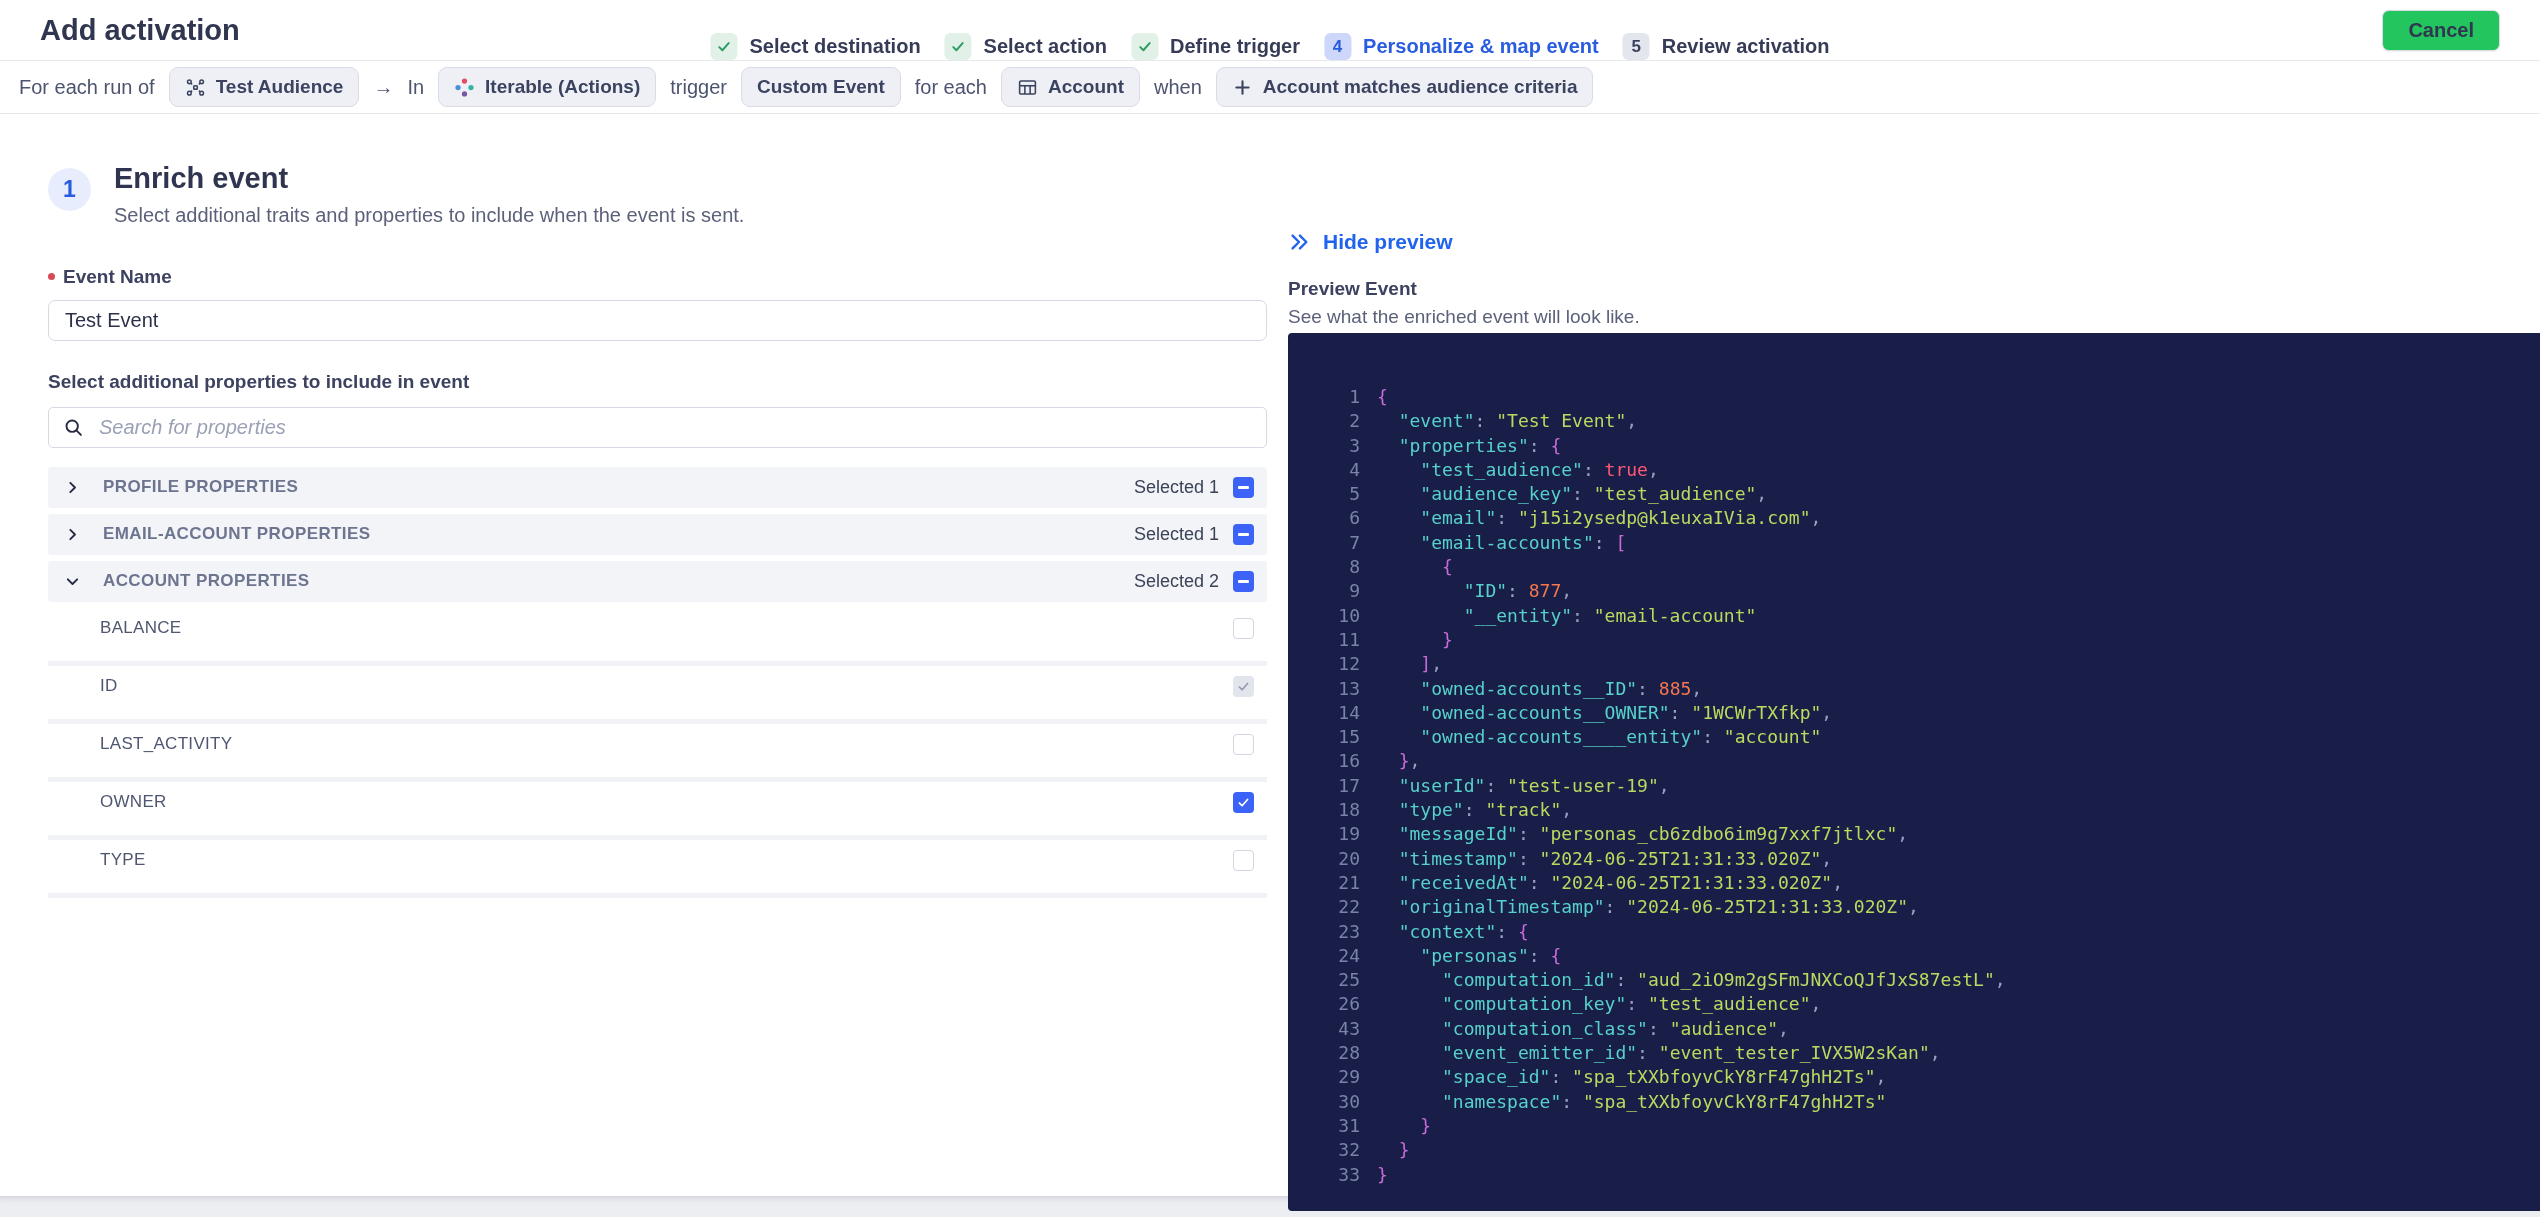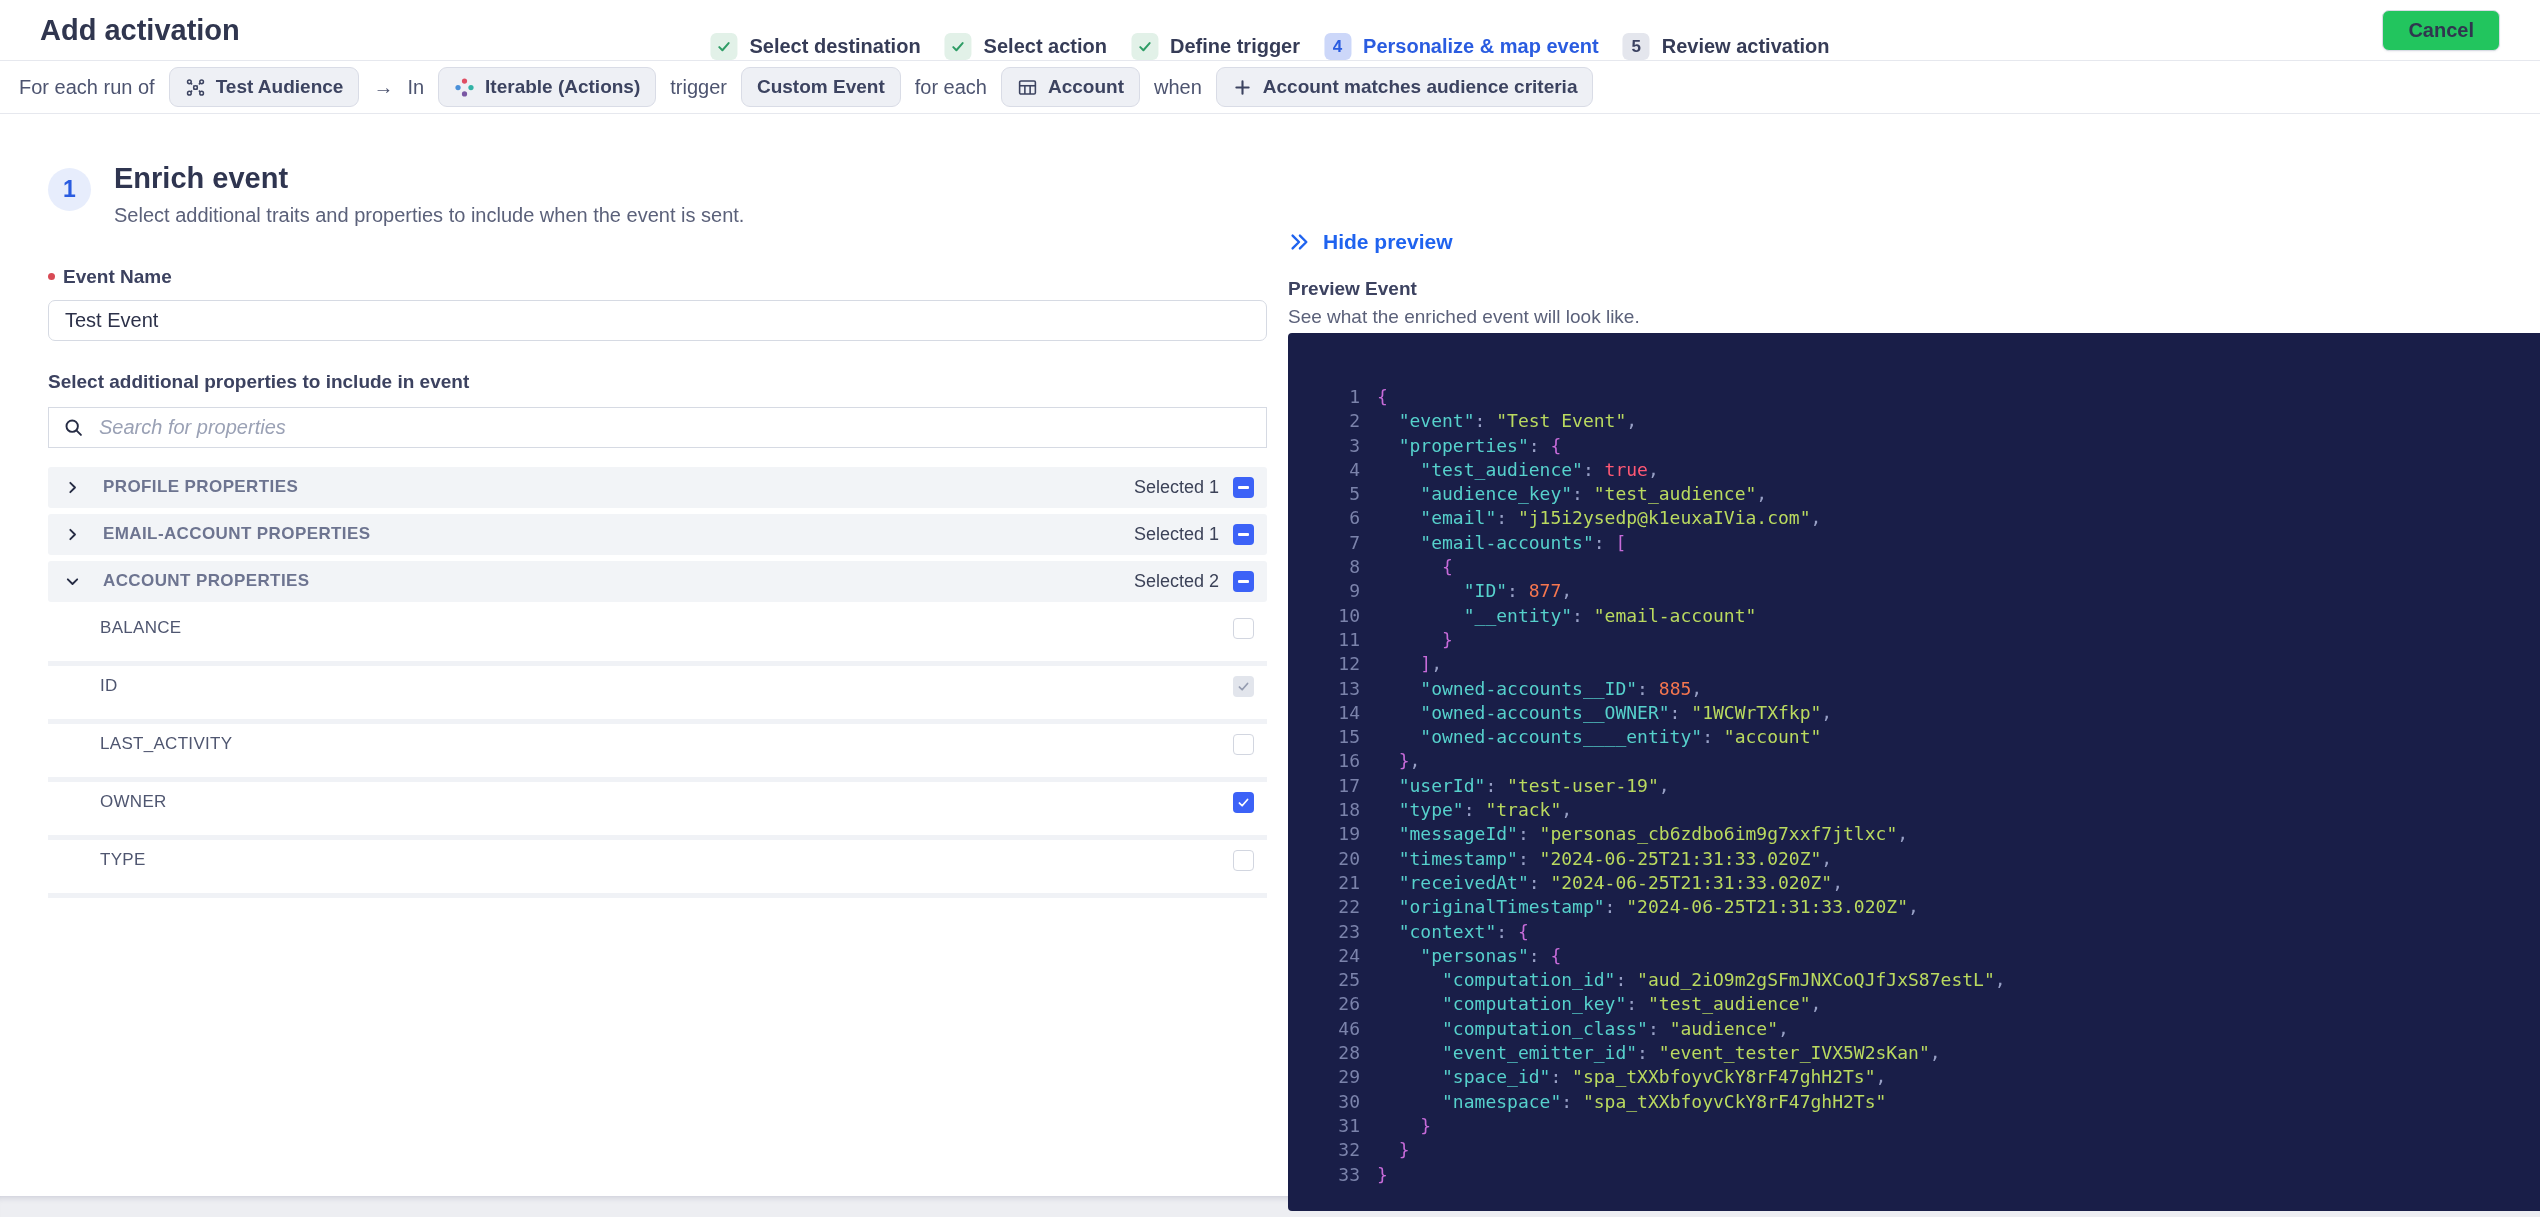--- a/index.html
+++ b/index.html
@@ -46,21 +46,21 @@
     font-size:23px;font-weight:700;display:flex;align-items:center;justify-content:center;
     margin-top:5px;flex:none}
   .enrich-title{font-size:29px;font-weight:700;color:#2f3550;margin:0;line-height:1.1}
   .enrich-sub{font-size:20px;color:#5b617a;margin:9px 0 0}
   .field-label{margin-top:39px;font-size:19px;font-weight:700;color:#3c4260;
     display:flex;align-items:center;gap:8px}
   .req-dot{width:7px;height:7px;border-radius:50%;background:#d84a55;flex:none}
   .text-input{margin-top:12px;width:100%;height:41px;border:1px solid #d6dae3;border-radius:7px;
     padding:0 16px;font-size:20px;color:#2c3149;box-sizing:border-box;font-family:inherit;outline:none;background:#fff}
   .props-label{margin-top:30px;font-size:19px;font-weight:700;color:#3c4260}
-  .search-box{margin-top:14px;height:41px;border:1px solid #d6dae3;border-radius:0;
+  .search-box{margin-top:14px;height:41px;border:1px solid #d6dae3;border-radius:5px;
     display:flex;align-items:center;padding:0 14px;gap:13px;background:#fff;box-sizing:border-box}
   .search-box .si{width:21px;height:21px;color:#262c44;flex:none}
   .search-box .si svg{width:100%;height:100%;display:block}
   .search-box input{border:0;outline:0;flex:1;font-size:20px;color:#2c3149;font-family:inherit;background:transparent}
   .search-box input::placeholder{font-style:italic;color:#9aa1b5}
   
   .groups{margin-top:19px}
   .group-row{height:41px;background:#f2f4f7;display:flex;align-items:center;
     padding:0 13px 0 17px;margin-bottom:6px;border-radius:3px;cursor:pointer}
   .group-chevron{width:15px;height:15px;color:#262c44;flex:none}
@@ -343,21 +343,21 @@
           <div class="code-line"><span class="ln">17</span><span>  </span><span class="t-k">"userId"</span><span class="t-d">: </span><span class="t-s">"test-user-19"</span><span class="t-d">,</span></div>
           <div class="code-line"><span class="ln">18</span><span>  </span><span class="t-k">"type"</span><span class="t-d">: </span><span class="t-s">"track"</span><span class="t-d">,</span></div>
           <div class="code-line"><span class="ln">19</span><span>  </span><span class="t-k">"messageId"</span><span class="t-d">: </span><span class="t-s">"personas_cb6zdbo6im9g7xxf7jtlxc"</span><span class="t-d">,</span></div>
           <div class="code-line"><span class="ln">20</span><span>  </span><span class="t-k">"timestamp"</span><span class="t-d">: </span><span class="t-s">"2024-06-25T21:31:33.020Z"</span><span class="t-d">,</span></div>
           <div class="code-line"><span class="ln">21</span><span>  </span><span class="t-k">"receivedAt"</span><span class="t-d">: </span><span class="t-s">"2024-06-25T21:31:33.020Z"</span><span class="t-d">,</span></div>
           <div class="code-line"><span class="ln">22</span><span>  </span><span class="t-k">"originalTimestamp"</span><span class="t-d">: </span><span class="t-s">"2024-06-25T21:31:33.020Z"</span><span class="t-d">,</span></div>
           <div class="code-line"><span class="ln">23</span><span>  </span><span class="t-k">"context"</span><span class="t-d">: </span><span class="t-p">{</span></div>
           <div class="code-line"><span class="ln">24</span><span>    </span><span class="t-k">"personas"</span><span class="t-d">: </span><span class="t-p">{</span></div>
           <div class="code-line"><span class="ln">25</span><span>      </span><span class="t-k">"computation_id"</span><span class="t-d">: </span><span class="t-s">"aud_2iO9m2gSFmJNXCoQJfJxS87estL"</span><span class="t-d">,</span></div>
           <div class="code-line"><span class="ln">26</span><span>      </span><span class="t-k">"computation_key"</span><span class="t-d">: </span><span class="t-s">"test_audience"</span><span class="t-d">,</span></div>
-          <div class="code-line"><span class="ln">46</span><span>      </span><span class="t-k">"computation_class"</span><span class="t-d">: </span><span class="t-s">"audience"</span><span class="t-d">,</span></div>
+          <div class="code-line"><span class="ln">43</span><span>      </span><span class="t-k">"computation_class"</span><span class="t-d">: </span><span class="t-s">"audience"</span><span class="t-d">,</span></div>
           <div class="code-line"><span class="ln">28</span><span>      </span><span class="t-k">"event_emitter_id"</span><span class="t-d">: </span><span class="t-s">"event_tester_IVX5W2sKan"</span><span class="t-d">,</span></div>
           <div class="code-line"><span class="ln">29</span><span>      </span><span class="t-k">"space_id"</span><span class="t-d">: </span><span class="t-s">"spa_tXXbfoyvCkY8rF47ghH2Ts"</span><span class="t-d">,</span></div>
           <div class="code-line"><span class="ln">30</span><span>      </span><span class="t-k">"namespace"</span><span class="t-d">: </span><span class="t-s">"spa_tXXbfoyvCkY8rF47ghH2Ts"</span></div>
           <div class="code-line"><span class="ln">31</span><span>    </span><span class="t-p">}</span></div>
           <div class="code-line"><span class="ln">32</span><span>  </span><span class="t-p">}</span></div>
           <div class="code-line"><span class="ln">33</span><span class="t-p">}</span></div>
         </div>
     </div>
   </section>
 </div>

